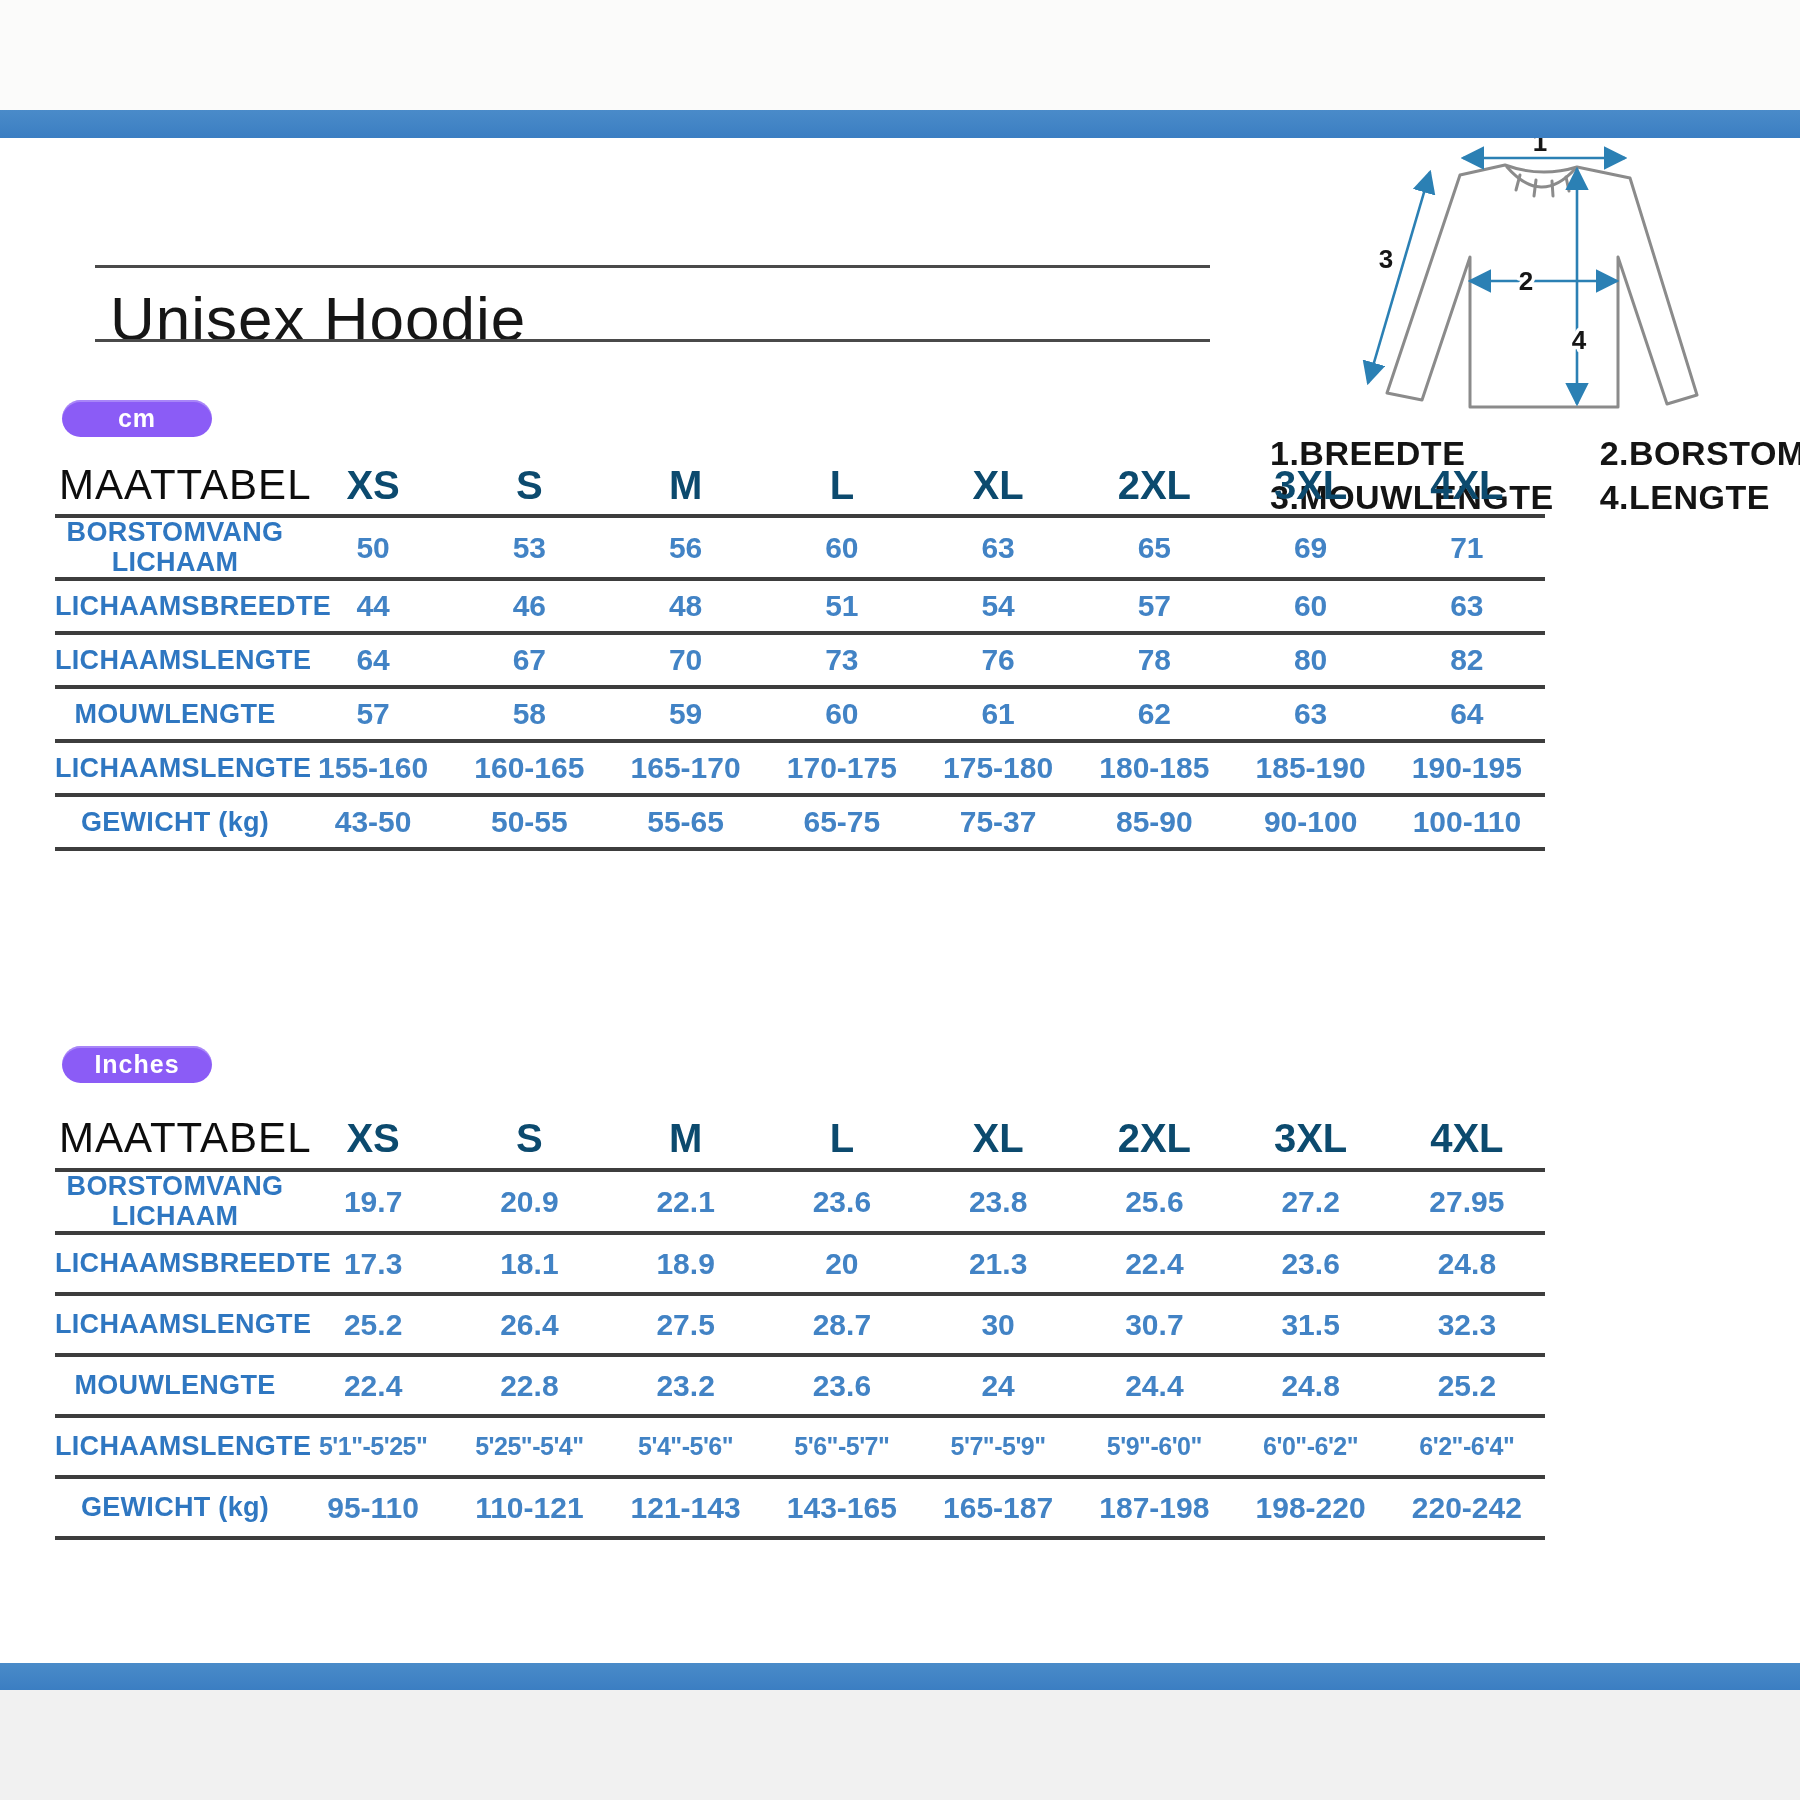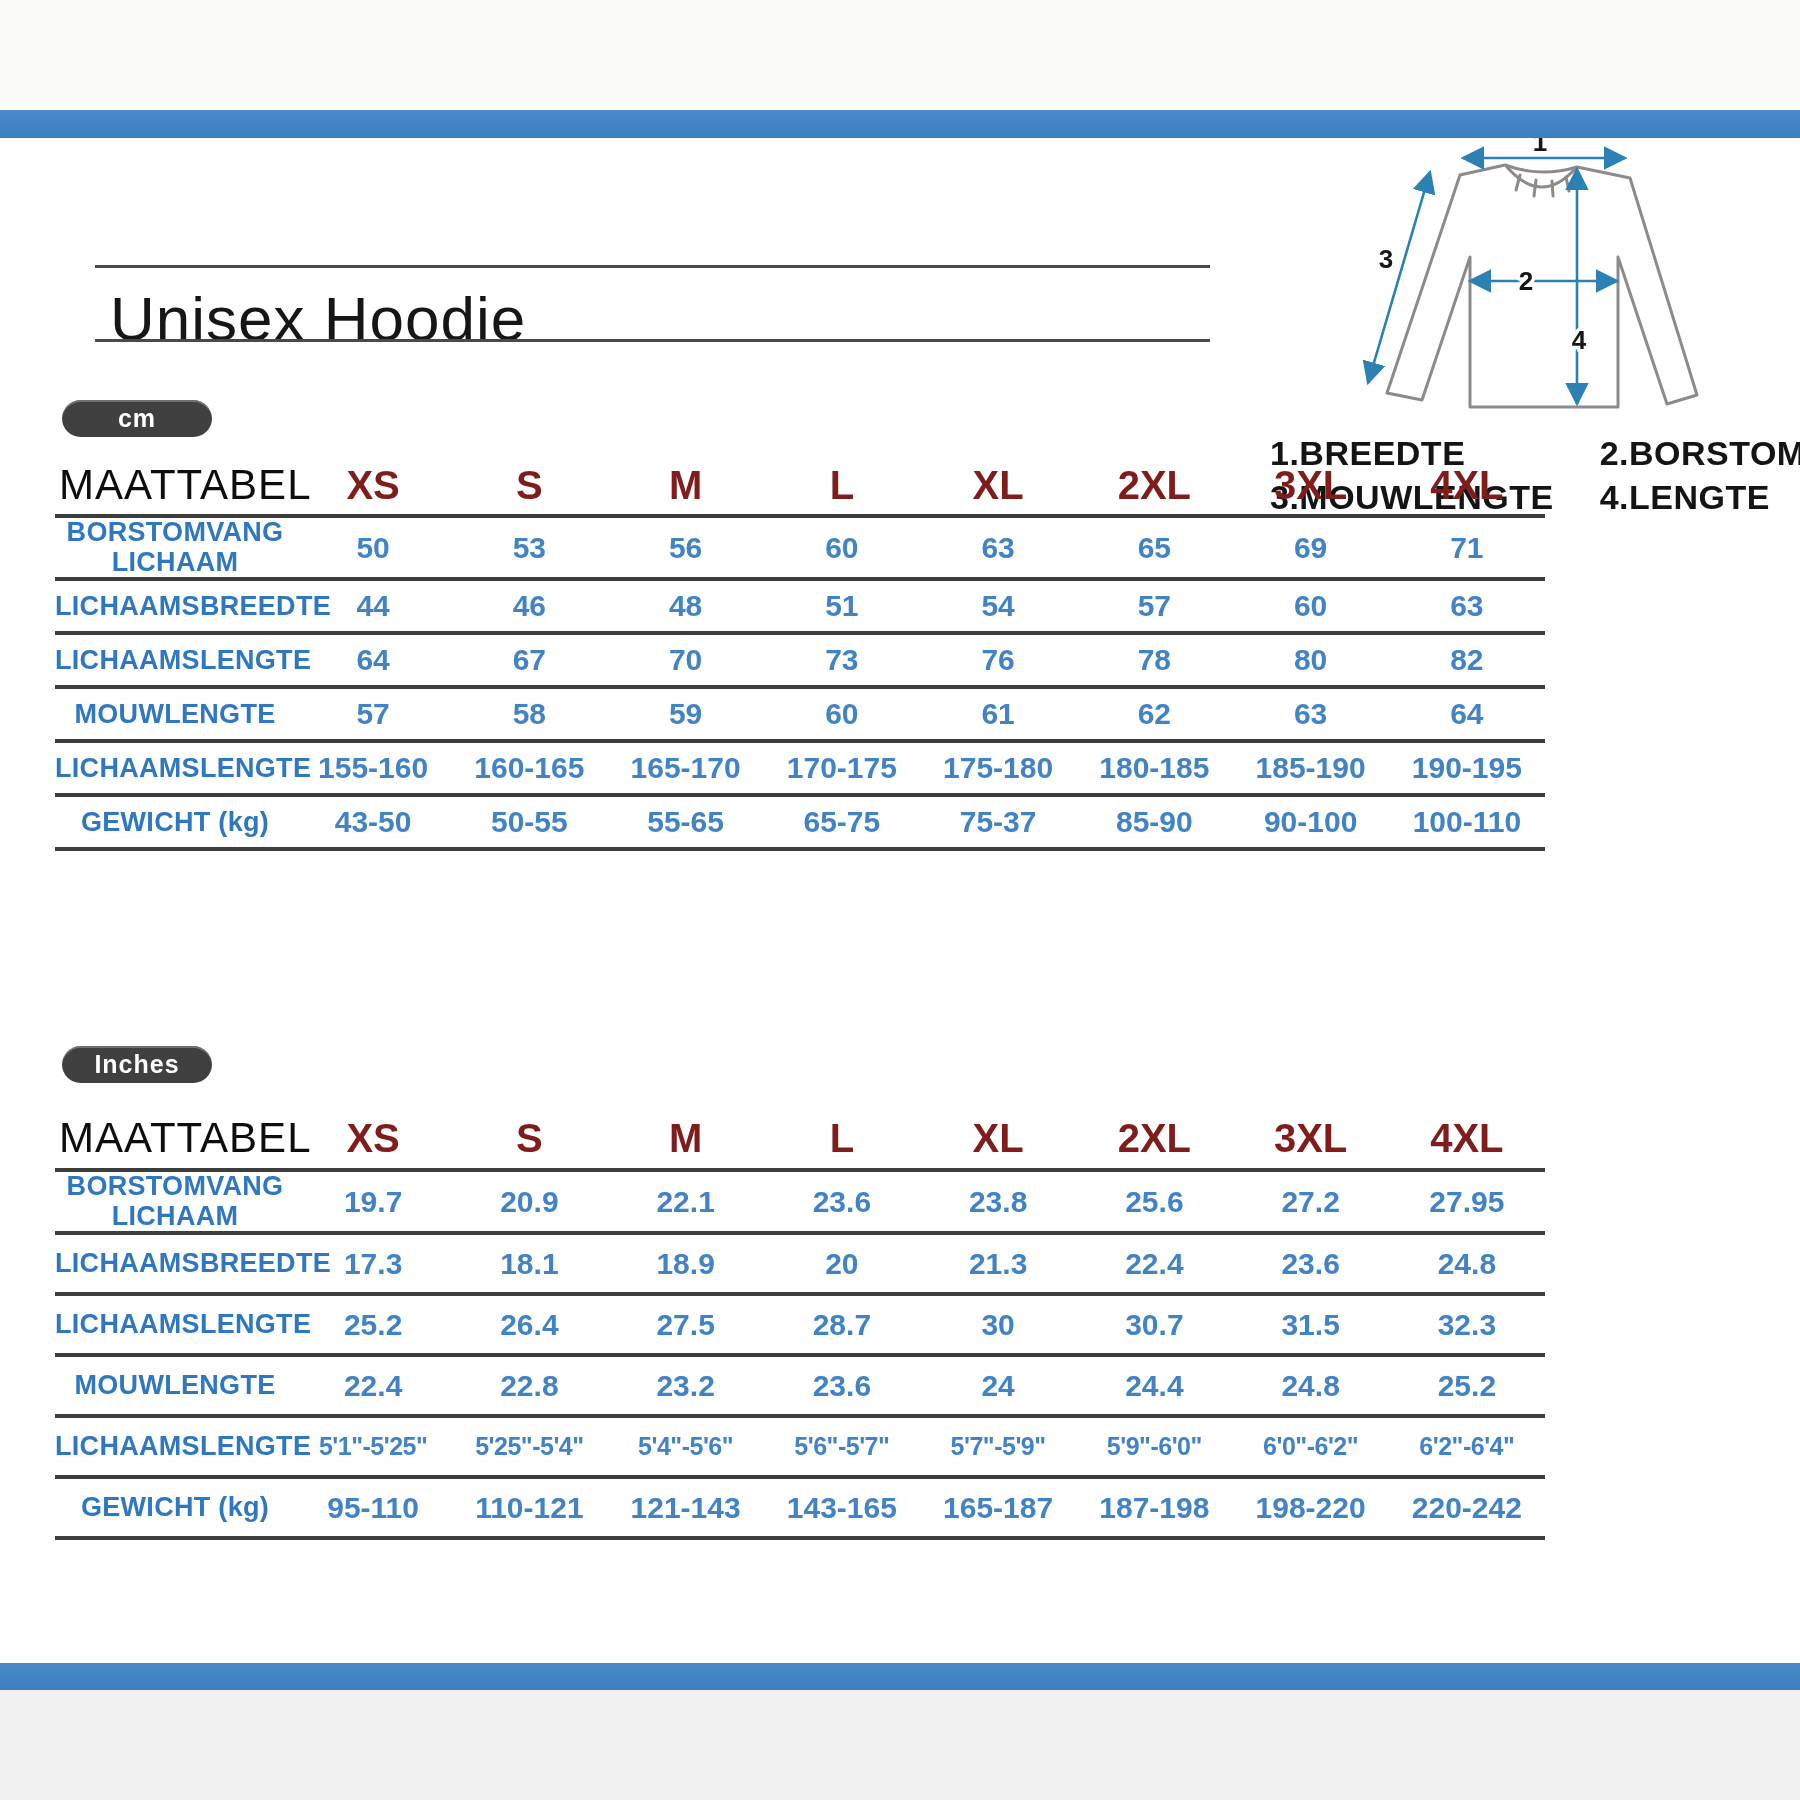--- a/index.html
+++ b/index.html
@@ -16,39 +16,39 @@
   .rule{position:absolute;left:95px;width:1115px;height:3px;background:#4a4a4a;}
   .rule1{top:127px;}
   .rule2{top:201px;}
   .subtitle{position:absolute;left:95px;top:130px;margin:15px;font-size:62px;font-weight:normal;
     color:#161616;letter-spacing:1px;}
 
   .diagram{position:absolute;left:1330px;top:0px;}
   .legend{position:absolute;left:1270px;top:296px;display:grid;grid-template-columns:auto auto;
     column-gap:46px;row-gap:5px;font-size:34px;font-weight:bold;color:#141414;letter-spacing:0.5px;}
 
-  .badge{position:absolute;left:62px;width:150px;height:37px;background:#404040;border-radius:19px;
+  .badge{position:absolute;left:62px;width:150px;height:37px;background:#8b5cf6;border-radius:19px;
     display:flex;align-items:center;justify-content:center;color:#ffffff;font-weight:bold;
     font-size:25px;letter-spacing:1px;box-shadow:inset 0 2px 0 rgba(255,255,255,0.25);}
   .badge-cm{top:262px;}
   .badge-in{top:908px;}
 
   .size-table{position:absolute;left:55px;width:1490px;border-collapse:collapse;table-layout:fixed;}
   .table-cm{top:318px;}
   .table-in{top:970px;}
   .size-table col.lblcol{width:240px;}
   .size-table thead tr{border-bottom:4px solid #3d3d3d;}
   .size-table tbody tr{border-bottom:4px solid #3d3d3d;}
   .table-cm thead tr{height:60px;}
   .table-cm tbody tr{height:54px;}
   .table-in thead tr{height:62px;}
   .table-in tbody tr{height:61px;}
   .size-table th,.size-table td{padding:0;text-align:center;vertical-align:middle;}
   th.corner{text-align:left;padding-left:4px;font-size:42px;font-weight:normal;color:#0d0d0d;letter-spacing:1px;}
-  th.size-h{font-size:40px;font-weight:bold;color:#7f1d1d;}
+  th.size-h{font-size:40px;font-weight:bold;color:#0c4a6e;}
   th.rlabel{font-size:27px;font-weight:bold;color:#2f77c1;line-height:1.1;letter-spacing:0.3px;text-align:center;}
   td.val{font-size:30px;font-weight:bold;color:#4283c5;white-space:nowrap;
     text-shadow:0 1px 0 rgba(255,255,255,0.6);}
   .table-in tbody tr:nth-child(5) td.val{font-size:25px;letter-spacing:-0.5px;}
 
   .shirt-line{fill:none;stroke:#8b8b8b;stroke-width:3;stroke-linejoin:round;stroke-linecap:round;}
   .shirt-body{fill:#ffffff;stroke:#8b8b8b;stroke-width:3;stroke-linejoin:round;}
   .arrow{stroke:#2b80b4;stroke-width:2.6;fill:none;}
   .marker-num{font-family:"Liberation Sans",sans-serif;font-size:26px;font-weight:bold;fill:#161616;
     text-anchor:middle;paint-order:stroke;stroke:#ffffff;stroke-width:7px;stroke-linejoin:round;}

